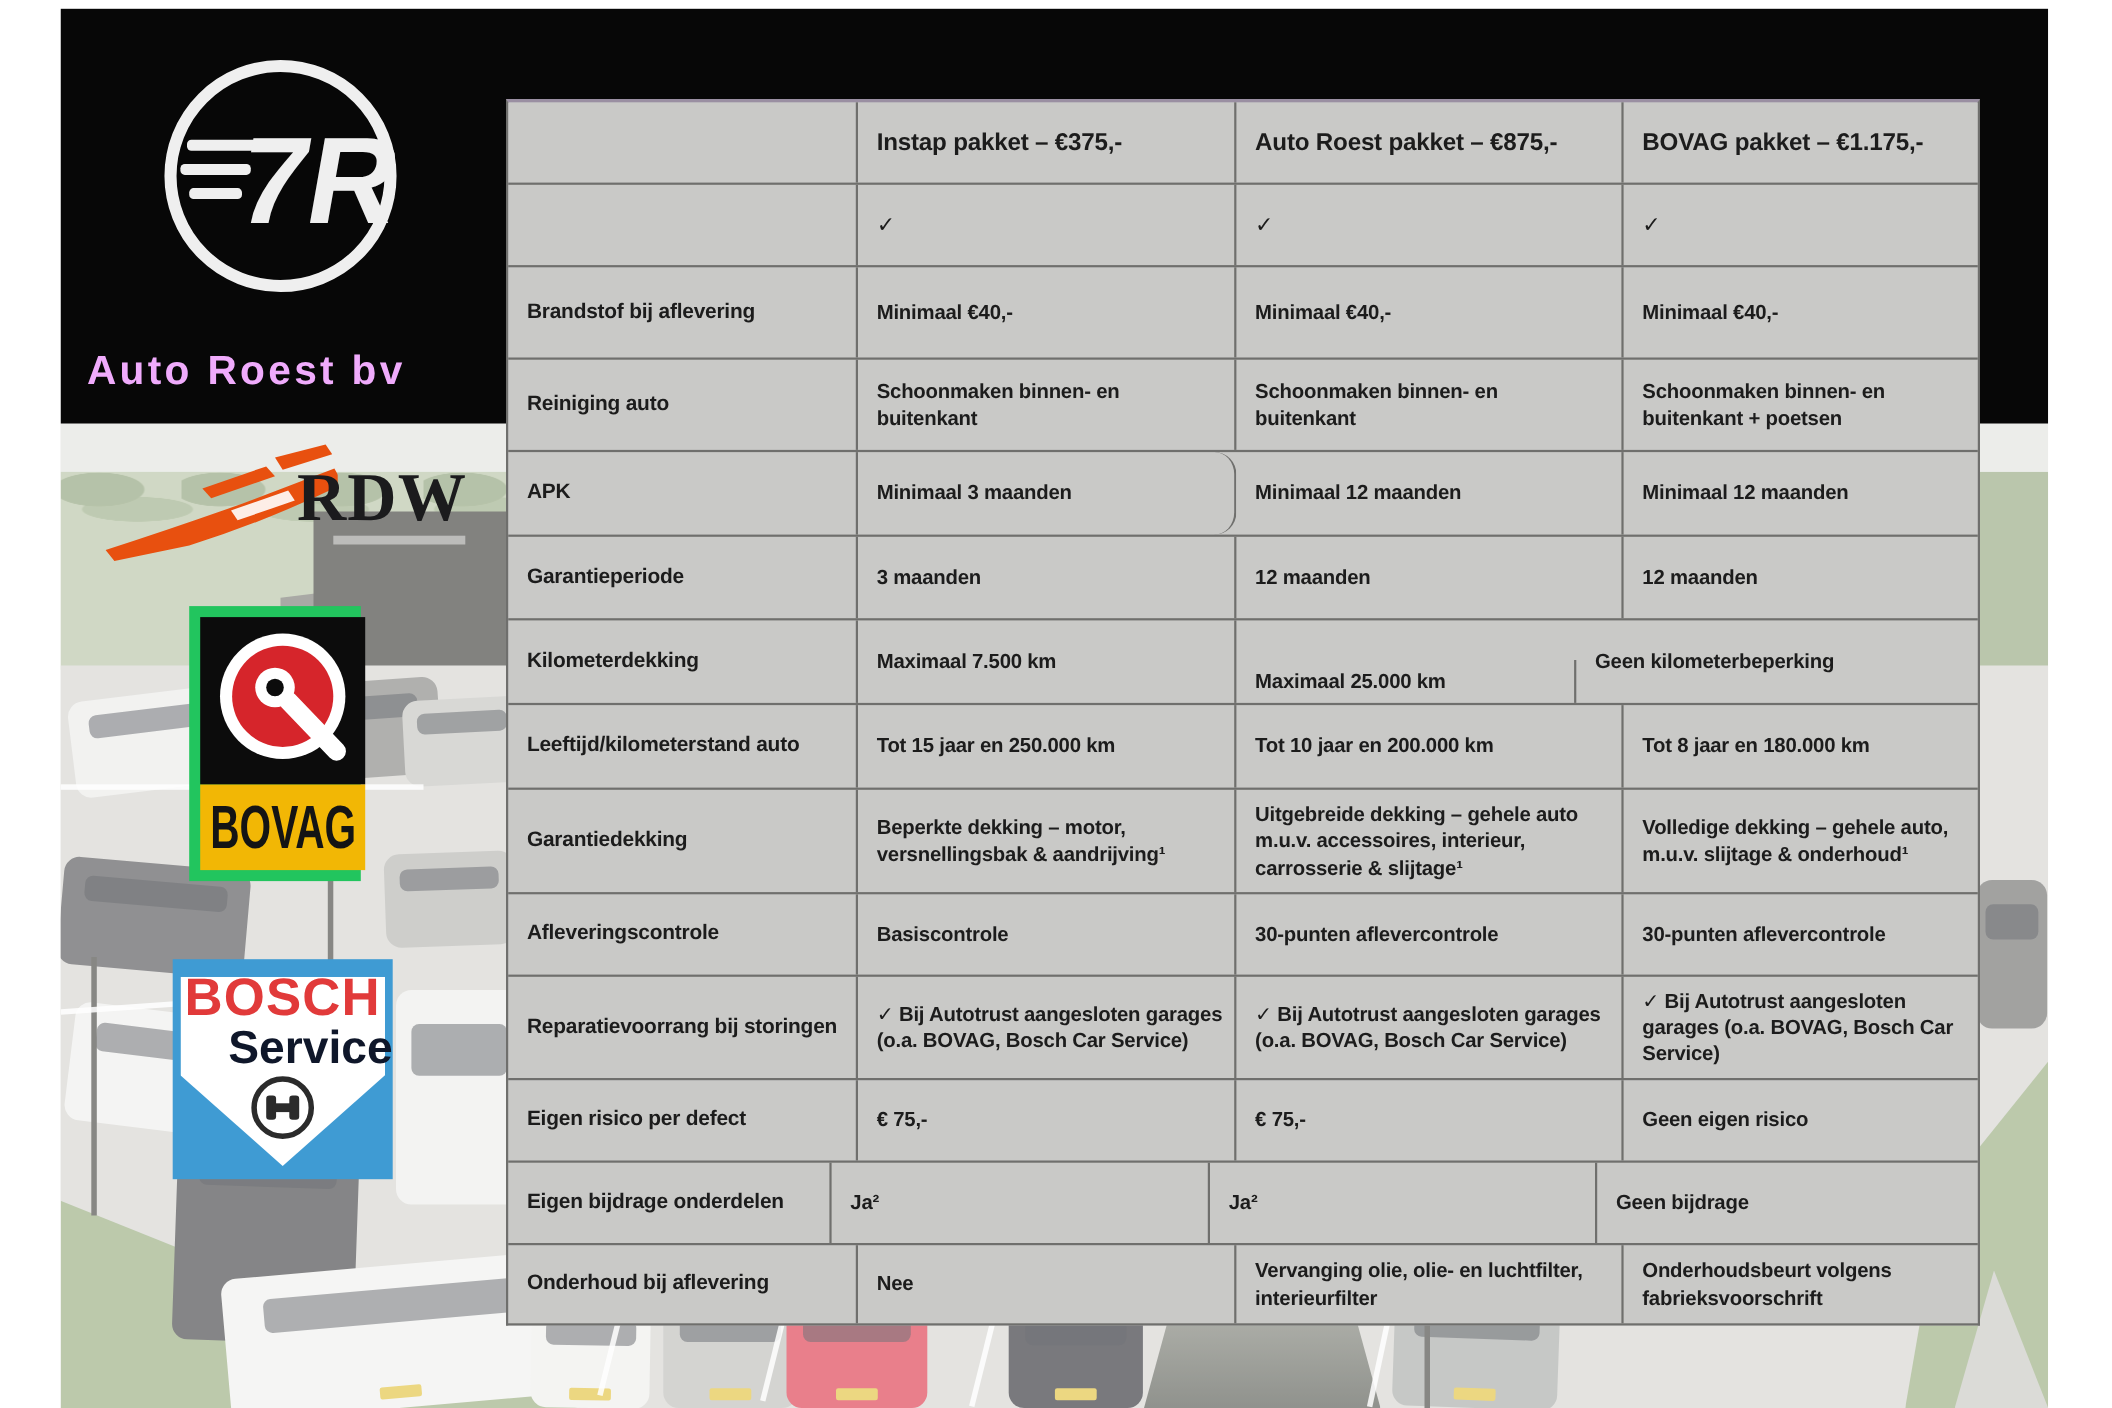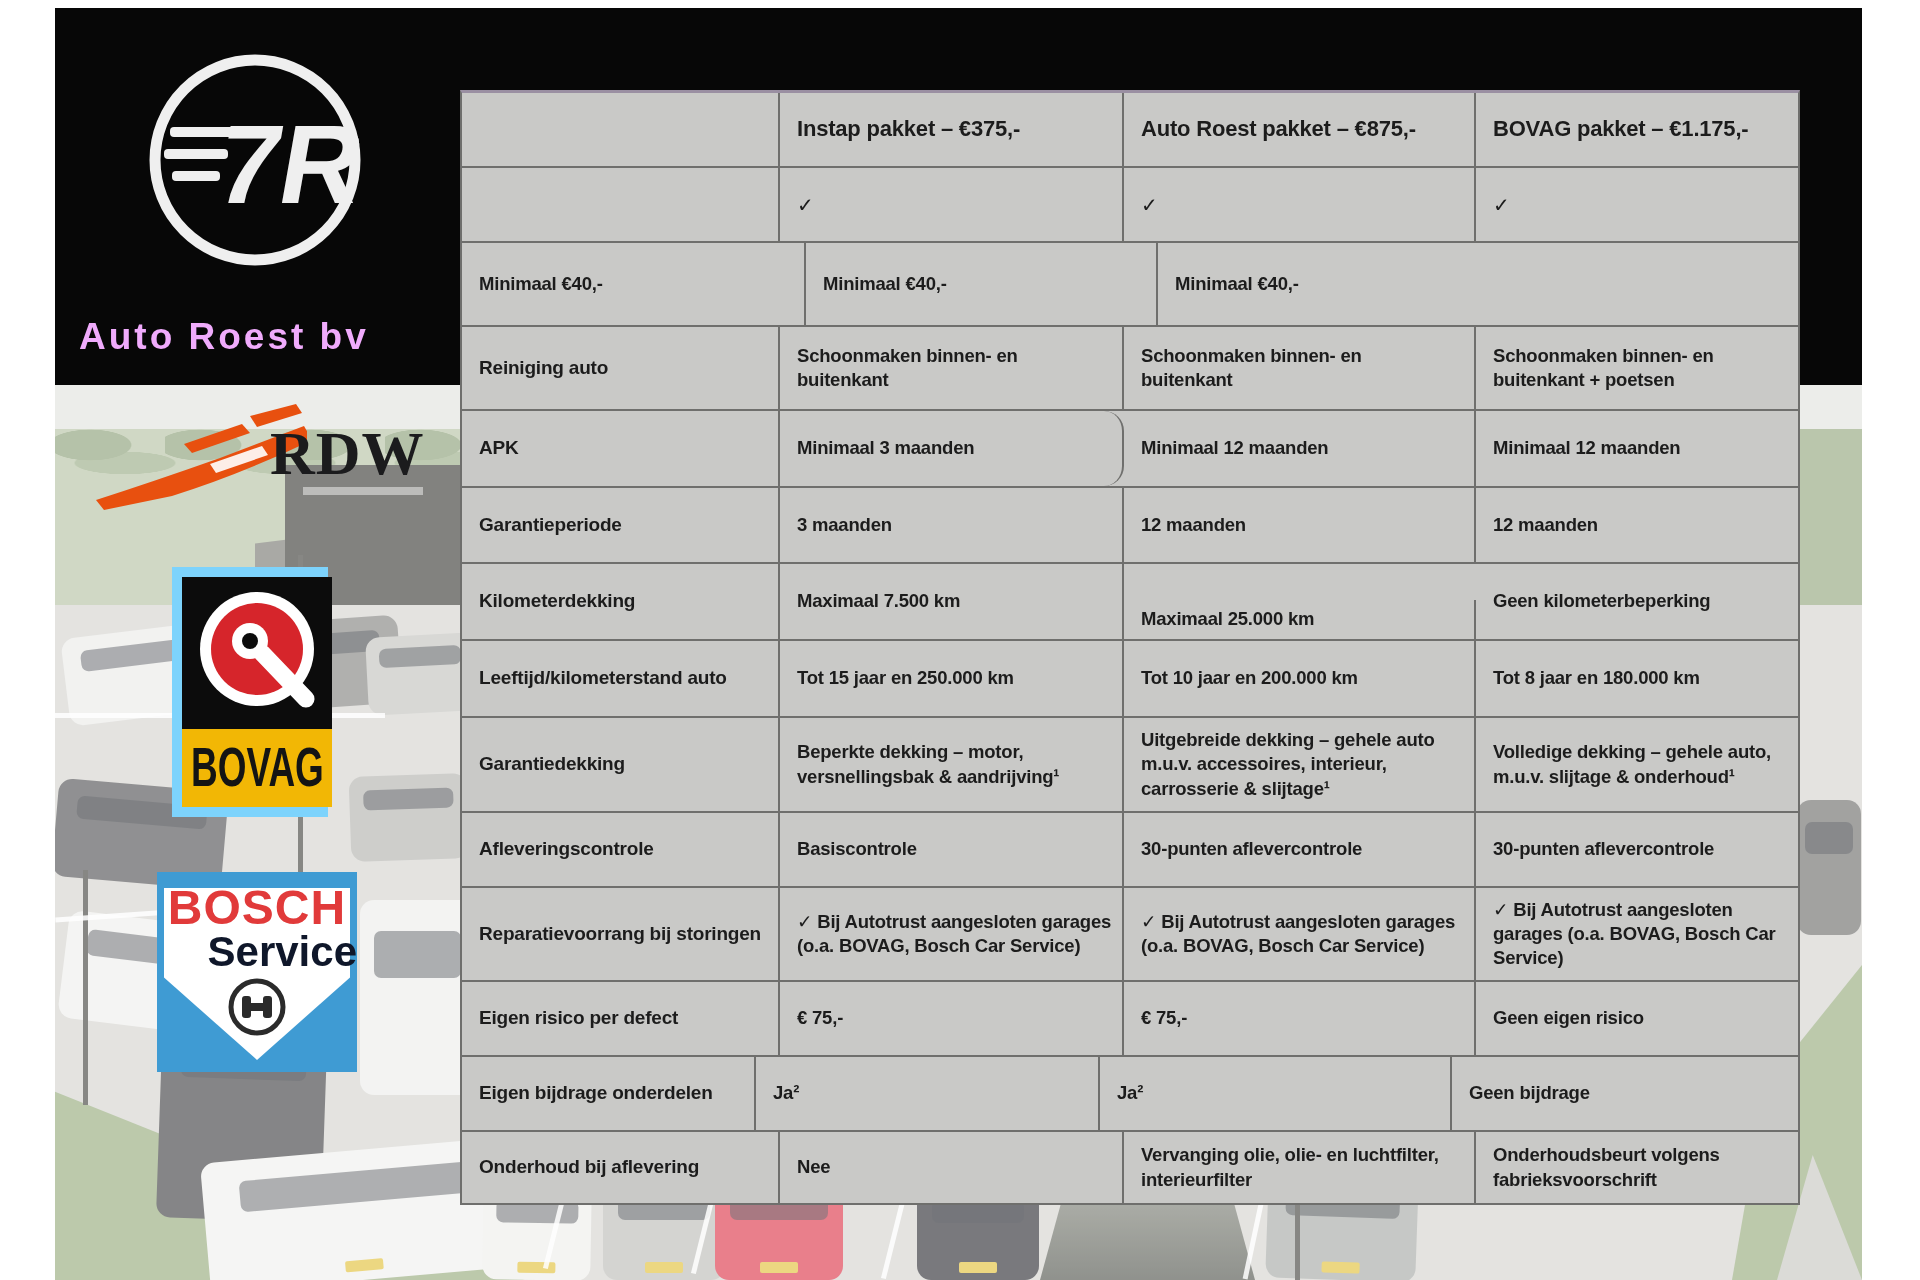--- a/index.html
+++ b/index.html
@@ -42,21 +42,21 @@
   .banner{position:absolute;left:55px;top:8px;width:1807px;height:377px;background:#070707;z-index:2;}
   .brand-name{position:absolute;left:24px;top:308px;width:430px;text-align:left;color:#f0abfc;
               font-weight:bold;font-size:37px;letter-spacing:3px;}
   .monogram{position:absolute;left:85px;top:37px;}
 
   
   .rdw{position:absolute;left:92px;top:402px;width:330px;height:125px;z-index:6;}
   .rdw-text{position:absolute;left:178px;top:16px;font-family:"Liberation Serif","DejaVu Serif",serif;
             font-size:62px;font-weight:bold;color:#1b1b1d;letter-spacing:1px;}
 
-  .bovag{position:absolute;left:172px;top:567px;width:156px;height:250px;background:#7dd3fc;z-index:6;padding:10px;}
+  .bovag{position:absolute;left:172px;top:551px;width:156px;height:250px;background:#22c55e;z-index:6;padding:10px;}
   .bovag-top{position:relative;width:150px;height:152px;background:#0c0c0c;}
   .bovag-bottom{width:150px;height:78px;background:#f2b705;display:flex;align-items:center;justify-content:center;}
   .bovag-word{font-size:42px;font-weight:800;color:#141414;transform:scale(0.88,1.32);letter-spacing:0px;}
 
   .bosch{position:absolute;left:157px;top:872px;width:200px;height:200px;background:#3f9bd3;z-index:6;}
   .bosch-shield{position:absolute;left:7px;top:16px;width:186px;height:172px;background:#ffffff;
                 clip-path:polygon(0 0,100% 0,100% 52%,50% 100%,0 52%);}
   .bosch-l1{position:absolute;left:0;top:8px;width:100%;text-align:center;color:#e13a3a;
             font-size:48px;font-weight:800;letter-spacing:1px;}
   .bosch-l2{position:absolute;left:0;top:56px;width:100%;text-align:right;color:#0f172a;
@@ -216,20 +216,21 @@
         <div class="t-cell hdr" style="width: 352px; flex: 0 0 auto;">Auto Roest pakket – €875,-</div>
         <div class="t-cell hdr" style="flex: 1 1 auto;">BOVAG pakket – €1.175,-</div>
       </div>
       <div class="t-row" style="height: 75px;">
         <div class="t-cell lbl" style="width: 318px; flex: 0 0 auto;"></div>
         <div class="t-cell chk" style="width: 344px; flex: 0 0 auto;">✓</div>
         <div class="t-cell chk" style="width: 352px; flex: 0 0 auto;">✓</div>
         <div class="t-cell chk" style="flex: 1 1 auto;">✓</div>
       </div>
       <div class="t-row" style="height: 84px;">
+        <div class="t-cell lbl" style="width: 318px; flex: 0 0 auto;">Brandstof bij aflevering</div>
         <div class="t-cell" style="width: 344px; flex: 0 0 auto;">Minimaal €40,-</div>
         <div class="t-cell" style="width: 352px; flex: 0 0 auto;">Minimaal €40,-</div>
         <div class="t-cell" style="flex: 1 1 auto;">Minimaal €40,-</div>
       </div>
       <div class="t-row" style="height: 84px;">
         <div class="t-cell lbl" style="width: 318px; flex: 0 0 auto;">Reiniging auto</div>
         <div class="t-cell" style="width: 344px; flex: 0 0 auto;">Schoonmaken binnen- en
 buitenkant</div>
         <div class="t-cell" style="width: 352px; flex: 0 0 auto;">Schoonmaken binnen- en
 buitenkant</div>
@@ -244,21 +245,21 @@
       </div>
       <div class="t-row" style="height: 76px;">
         <div class="t-cell lbl" style="width: 318px; flex: 0 0 auto;">Garantieperiode</div>
         <div class="t-cell" style="width: 344px; flex: 0 0 auto;">3 maanden</div>
         <div class="t-cell" style="width: 352px; flex: 0 0 auto;">12 maanden</div>
         <div class="t-cell" style="flex: 1 1 auto;">12 maanden</div>
       </div>
       <div class="t-row" style="height: 77px;">
         <div class="t-cell lbl" style="width: 318px; flex: 0 0 auto;">Kilometerdekking</div>
         <div class="t-cell" style="width: 344px; flex: 0 0 auto;">Maximaal 7.500 km</div>
-        <div class="t-cell" style="width: 352px; flex: 0 0 auto; margin-top: 36px;">Maximaal 25.000 km</div>
+        <div class="t-cell" style="width: 309px; flex: 0 0 auto; margin-top: 36px;">Maximaal 25.000 km</div>
         <div class="t-cell" style="flex: 1 1 auto;">Geen kilometerbeperking</div>
       </div>
       <div class="t-row" style="height: 77px;">
         <div class="t-cell lbl" style="width: 318px; flex: 0 0 auto;">Leeftijd/kilometerstand auto</div>
         <div class="t-cell" style="width: 344px; flex: 0 0 auto;">Tot 15 jaar en 250.000 km</div>
         <div class="t-cell" style="width: 352px; flex: 0 0 auto;">Tot 10 jaar en 200.000 km</div>
         <div class="t-cell" style="flex: 1 1 auto;">Tot 8 jaar en 180.000 km</div>
       </div>
       <div class="t-row" style="height: 95px;">
         <div class="t-cell lbl" style="width: 318px; flex: 0 0 auto;">Garantiedekking</div>

